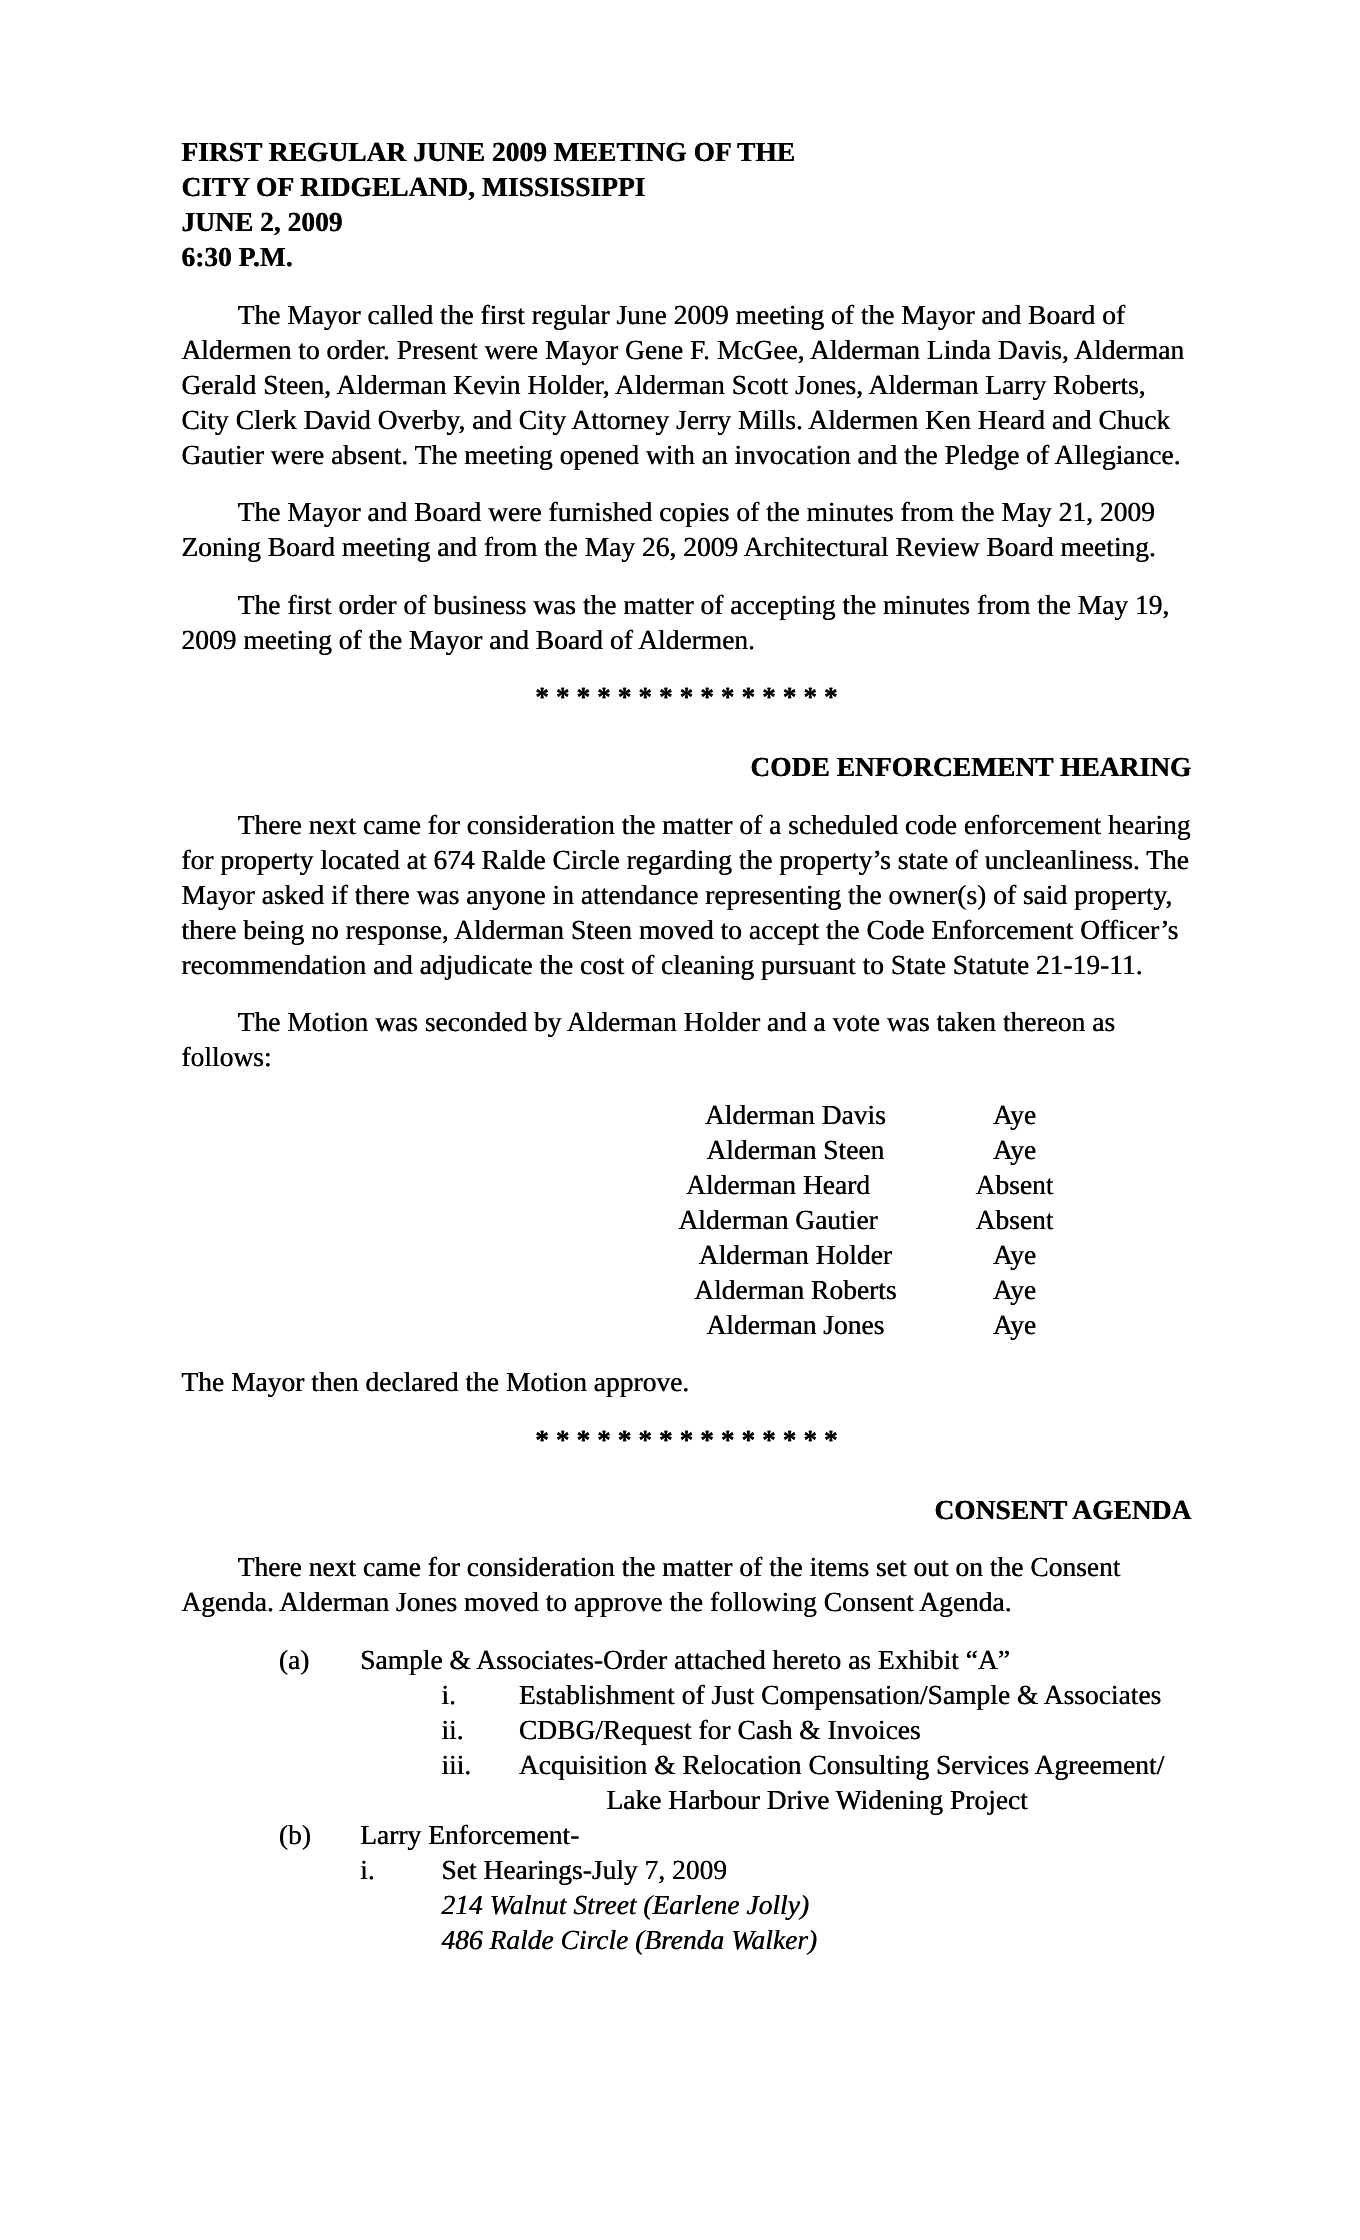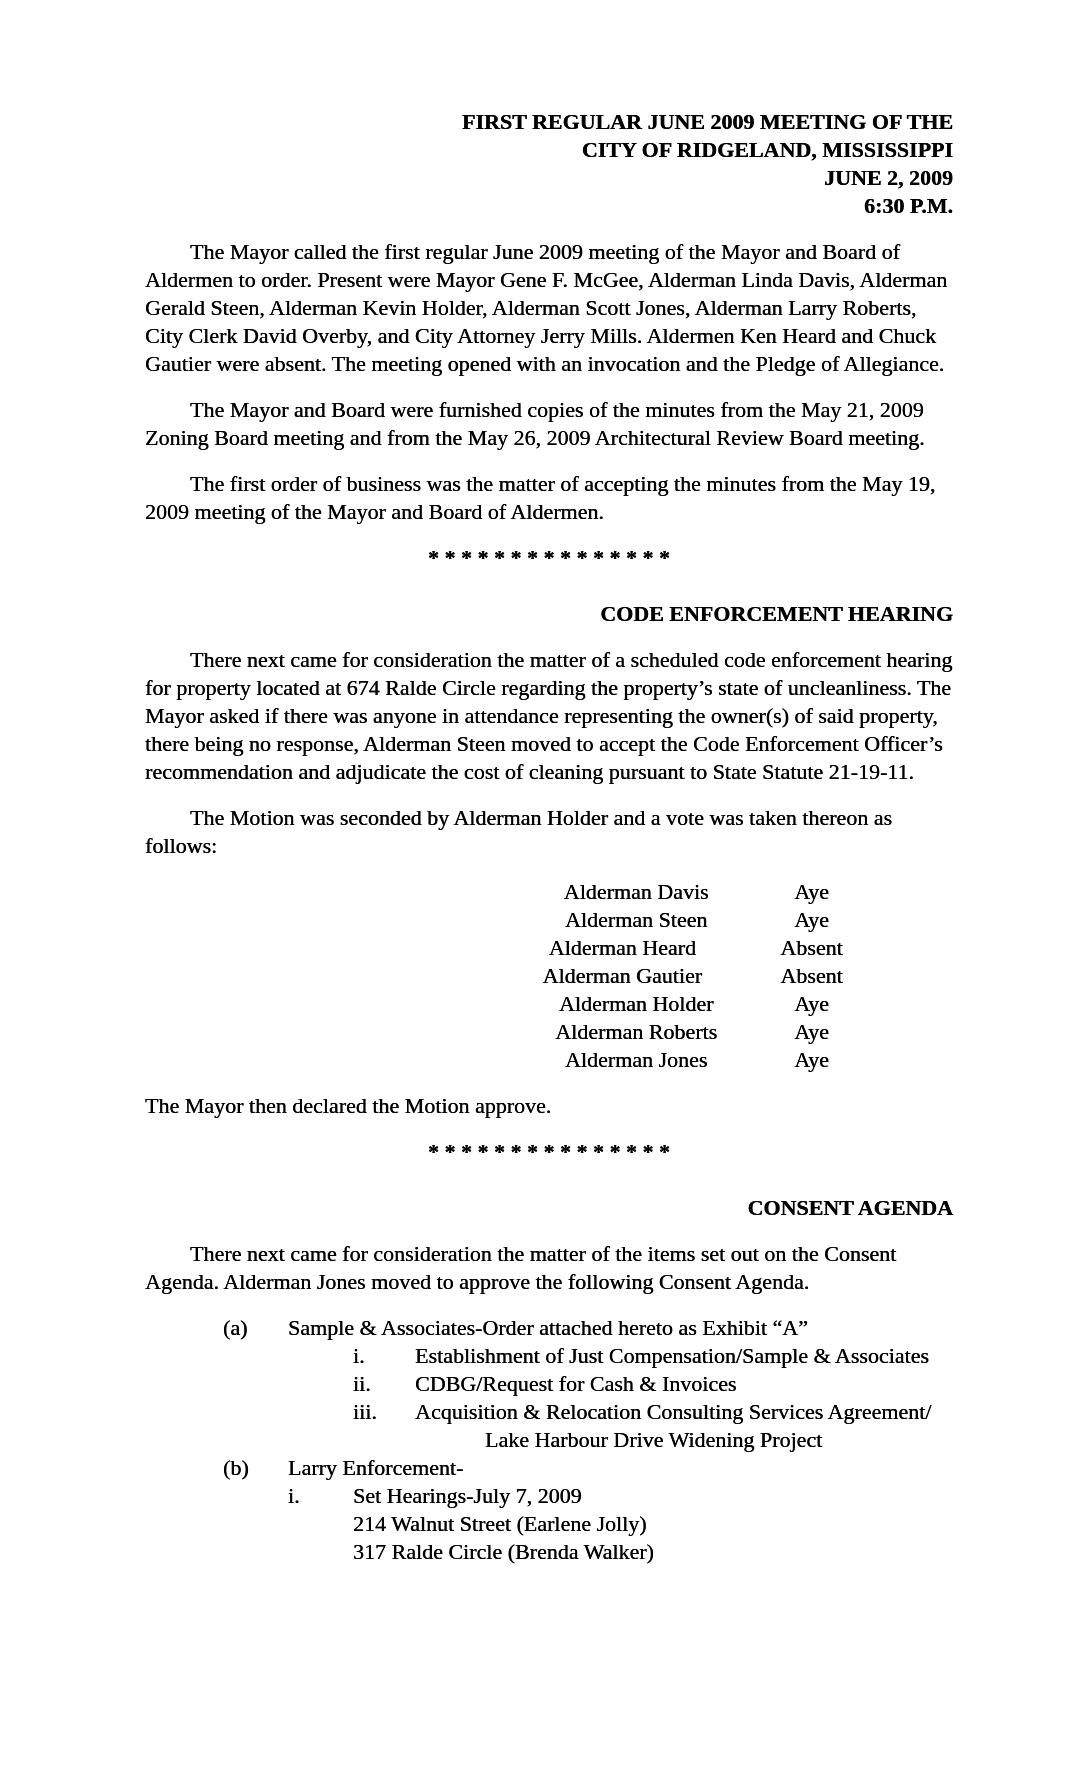--- a/index.html
+++ b/index.html
@@ -9,21 +9,21 @@
     width: 1088px;
     height: 1792px;
     padding: 108px 135px 0 145px;
     font-family: "Liberation Serif", "DejaVu Serif", serif;
     font-size: 22px;
     line-height: 28px;
     color: #000;
     text-shadow: 0.35px 0 0 #000; 
   }
   .title-block {
-    text-align: right;
+    text-align: left;
     font-weight: bold;
     margin: 0 0 18px 0;
   }
   .title-line { white-space: nowrap; }
   p.para {
     margin: 0 0 18px 0;
     text-indent: 45px;
   }
   p.para-noindent {
     margin: 0 0 18px 0;
@@ -44,21 +44,21 @@
   .vote-value { display: inline-block; }
   .consent-list { margin: 0; }
   .li-row { }
   .indent-label   { padding-left: 78px; }
   .indent-label .li-label   { display: inline-block; width: 65px; }
   .indent-sub-a   { padding-left: 208px; }
   .indent-sub-a .li-label   { display: inline-block; width: 62px; }
   .indent-sub-b   { padding-left: 143px; }
   .indent-sub-b .li-label   { display: inline-block; width: 65px; }
   .indent-cont-a  { padding-left: 340px; }
-  .indent-cont-b  { padding-left: 208px; }
+  .indent-cont-b  { padding-left: 208px; font-style: italic; }
 </style>
 </head>
 <body>
 
 <div class="doc">
 
   <div class="title-block">
     <div class="title-line">FIRST REGULAR JUNE 2009 MEETING OF THE</div>
     <div class="title-line">CITY OF RIDGELAND, MISSISSIPPI</div>
     <div class="title-line">JUNE 2, 2009</div>
@@ -127,17 +127,17 @@
     </div>
     <div class="li-row indent-cont-a">Lake Harbour Drive Widening Project</div>
 
     <div class="li-row indent-label">
       <span class="li-label">(b)</span><span>Larry Enforcement-</span>
     </div>
     <div class="li-row indent-sub-b">
       <span class="li-label">i.</span><span>Set Hearings-July 7, 2009</span>
     </div>
     <div class="li-row indent-cont-b">214 Walnut Street (Earlene Jolly)</div>
-    <div class="li-row indent-cont-b">317 Ralde Circle (Brenda Walker)</div>
+    <div class="li-row indent-cont-b">486 Ralde Circle (Brenda Walker)</div>
 
   </div>
 
 </div>
 
 </body></html>

